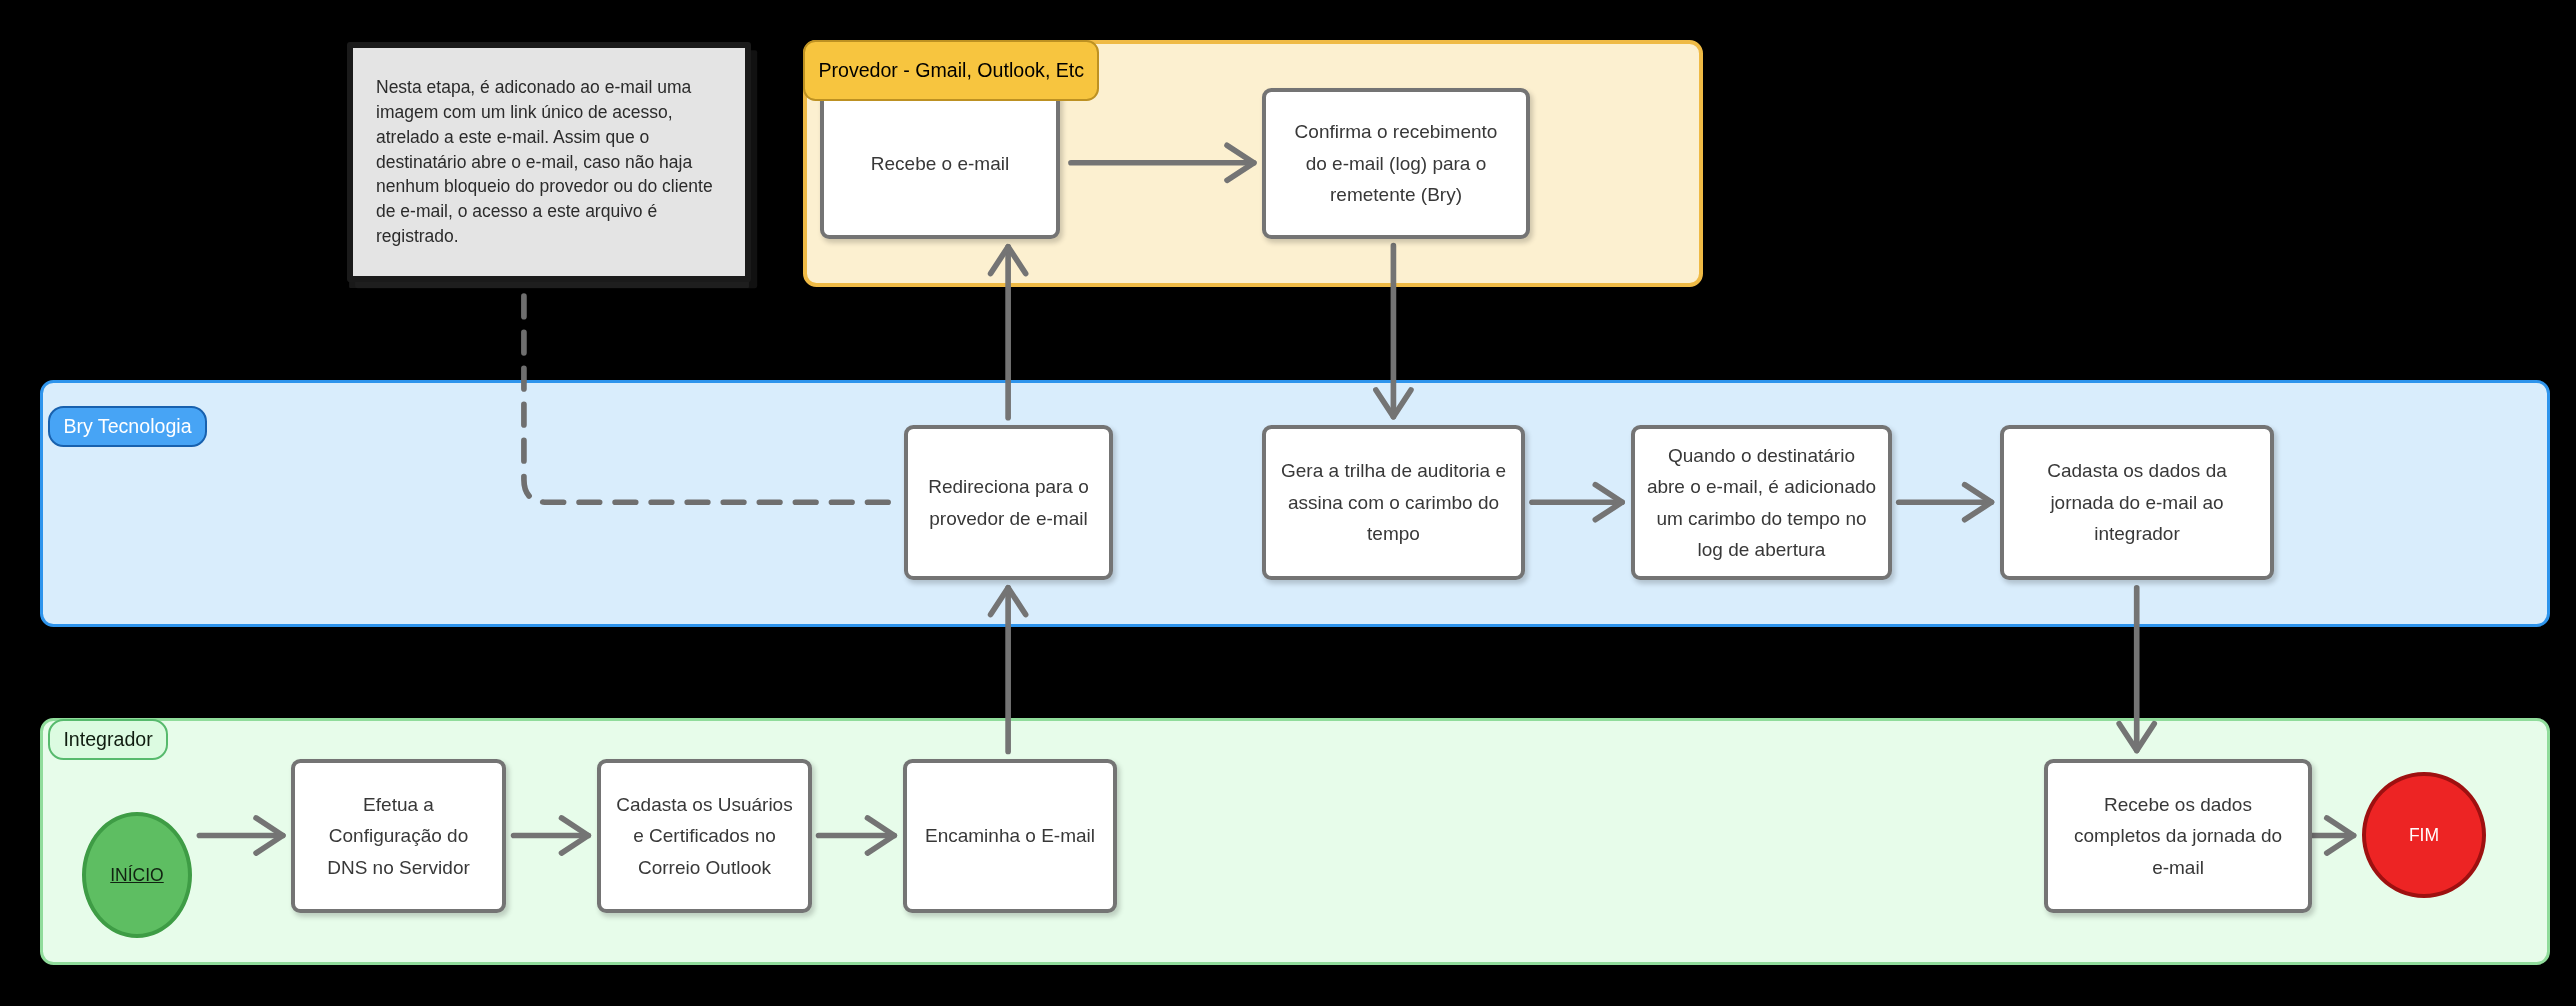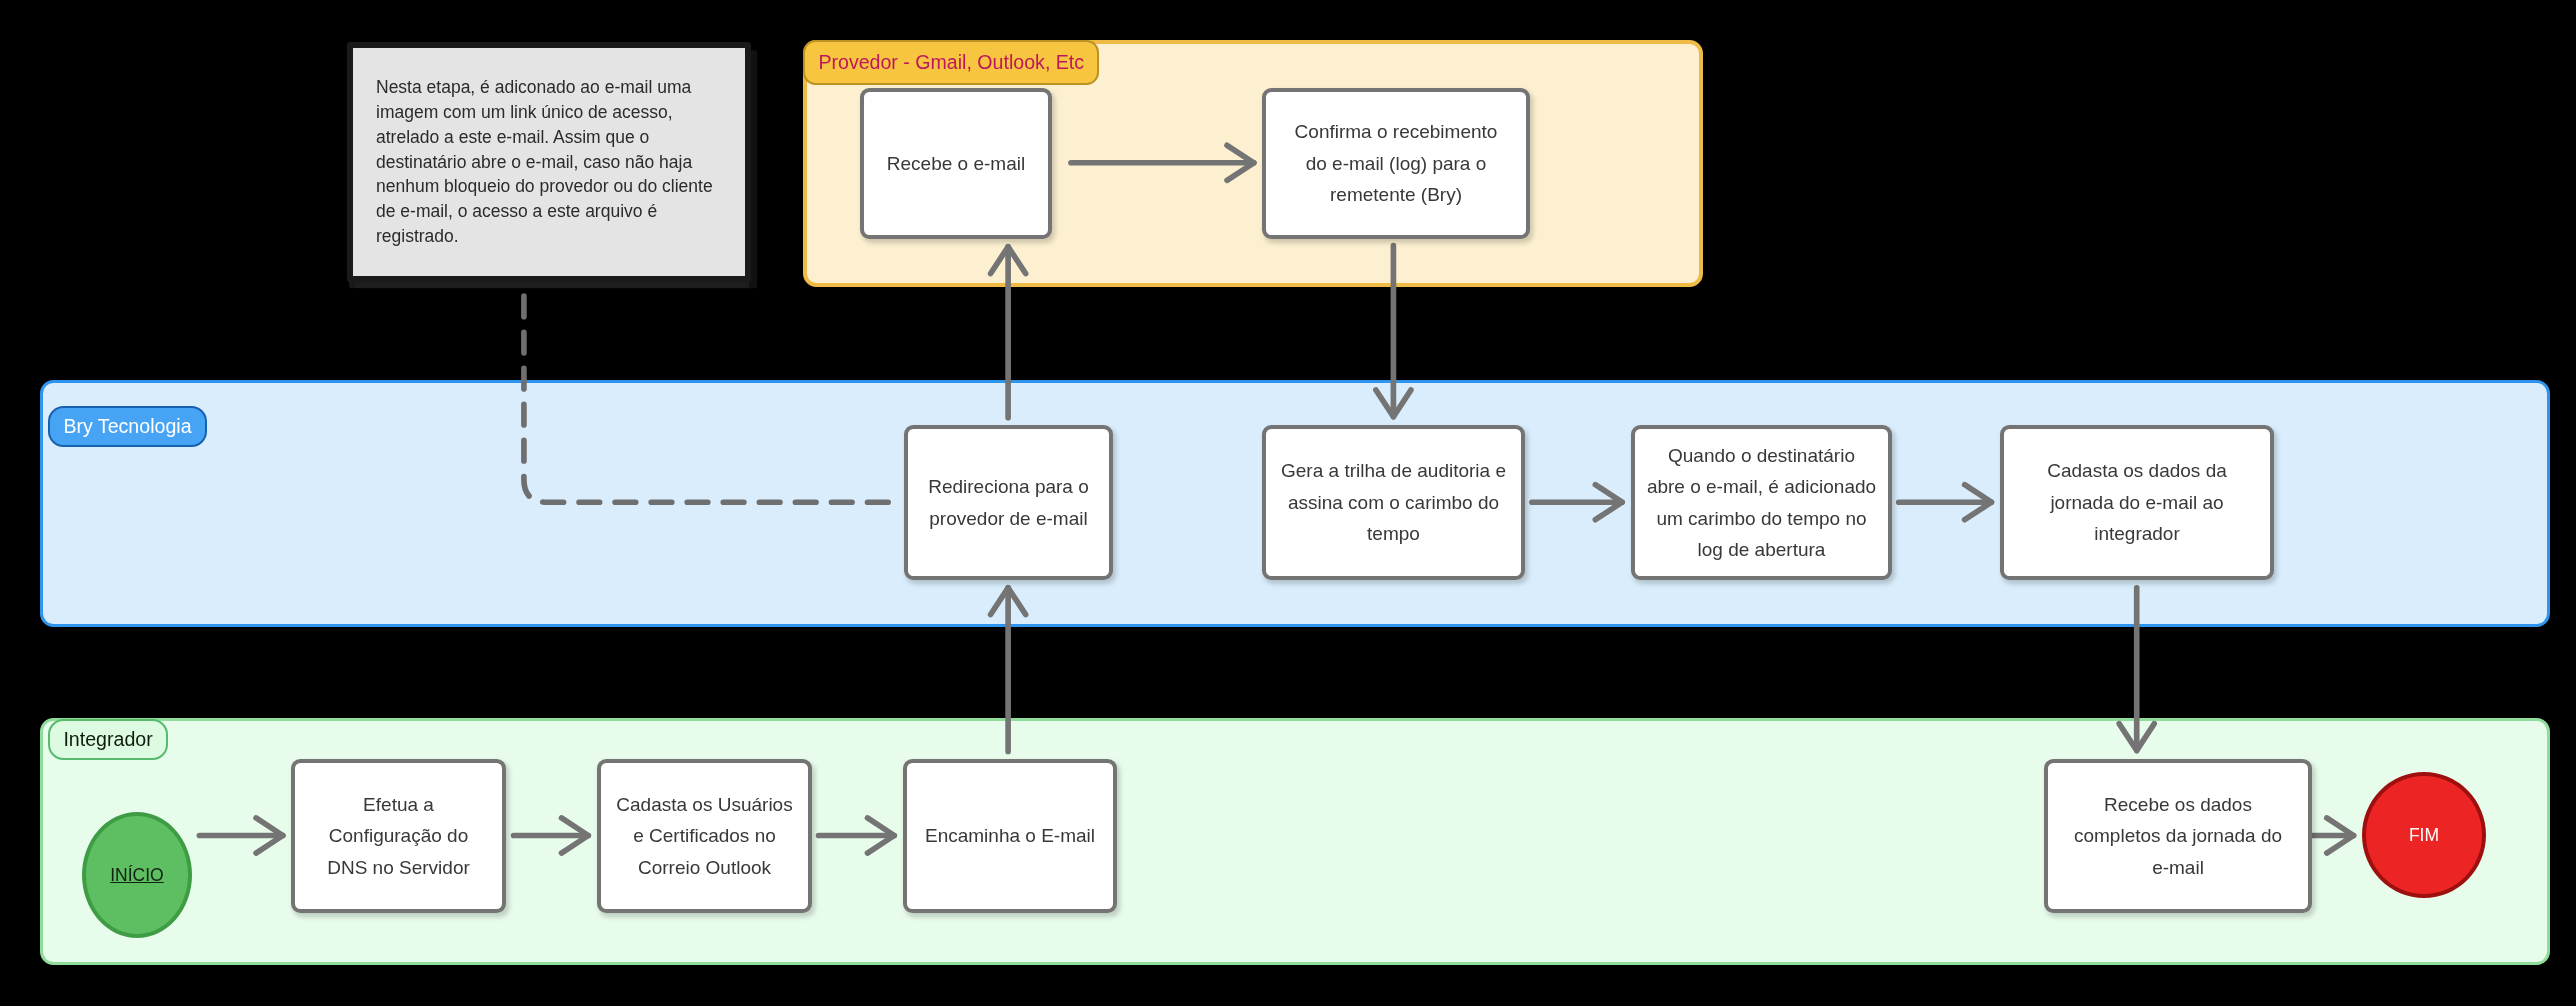--- a/index.html
+++ b/index.html
@@ -23,33 +23,33 @@
   .lane-provedor{left:803px; top:40px; width:900px; height:247px;
     background:var(--provider-fill); border:4.6px solid var(--provider-border);}
   .lane-bry{left:40px; top:380px; width:2510px; height:247px;
     background:var(--bry-fill); border:3.6px solid var(--bry-border);}
   .lane-integrador{left:40px; top:718px; width:2510px; height:247px;
     background:var(--integrador-fill); border:3.6px solid var(--integrador-border);}
 
   
   .pill{position:absolute; z-index:4; display:flex; align-items:center; justify-content:center;
     font-size:19.6px; border-radius:12.4px; white-space:nowrap; padding:0 13.4px;}
-  .pill-provedor{left:803px; top:40px; height:45px;
-    background:var(--provider-pill-fill); border:2.1px solid var(--provider-pill-border); color:#be185d;}
+  .pill-provedor{left:803px; top:40px; height:61px;
+    background:var(--provider-pill-fill); border:2.1px solid var(--provider-pill-border); color:#000000;}
   .pill-bry{left:48px; top:381px; height:41px; border-radius:15.5px;
     background:var(--bry-pill-fill); border:2.6px solid var(--bry-pill-border); color:#fff;margin-top:25px;}
   .pill-integrador{left:48px; top:719px; height:41px; border-radius:15.5px;
     background:var(--integrador-pill-fill); border:2.1px solid var(--integrador-pill-border); color:#101c10;}
 
   
   .node{position:absolute; z-index:3; display:flex; align-items:center; justify-content:center;
     background:var(--box-fill); border:4.1px solid var(--box-border); border-radius:9.3px;
     color:var(--box-text); font-size:19px; line-height:1.65; text-align:center;
     white-space:pre-line; padding:0 7.2px; box-shadow:2.1px 3.1px 5.2px rgba(0,0,0,0.18);}
-  .n-recebe{left:860px; top:88px; width:192px; height:151px;}
+  .n-recebe{left:820px; top:88px; width:240px; height:151px;}
   .n-confirma{left:1262px; top:88px; width:268px; height:151px;}
   .n-redireciona{left:904px; top:425px; width:209px; height:155px;}
   .n-gera{left:1262px; top:425px; width:263px; height:155px;}
   .n-quando{left:1631px; top:425px; width:261px; height:155px;}
   .n-repassa{left:2000px; top:425px; width:274px; height:155px;}
   .n-efetua{left:291px; top:759px; width:215px; height:154px;}
   .n-cadasta{left:597px; top:759px; width:215px; height:154px;}
   .n-encaminha{left:903px; top:759px; width:214px; height:154px;}
   .n-recebe-dados{left:2000px; top:759px; width:268px; height:154px;margin-left:44px;}
 

